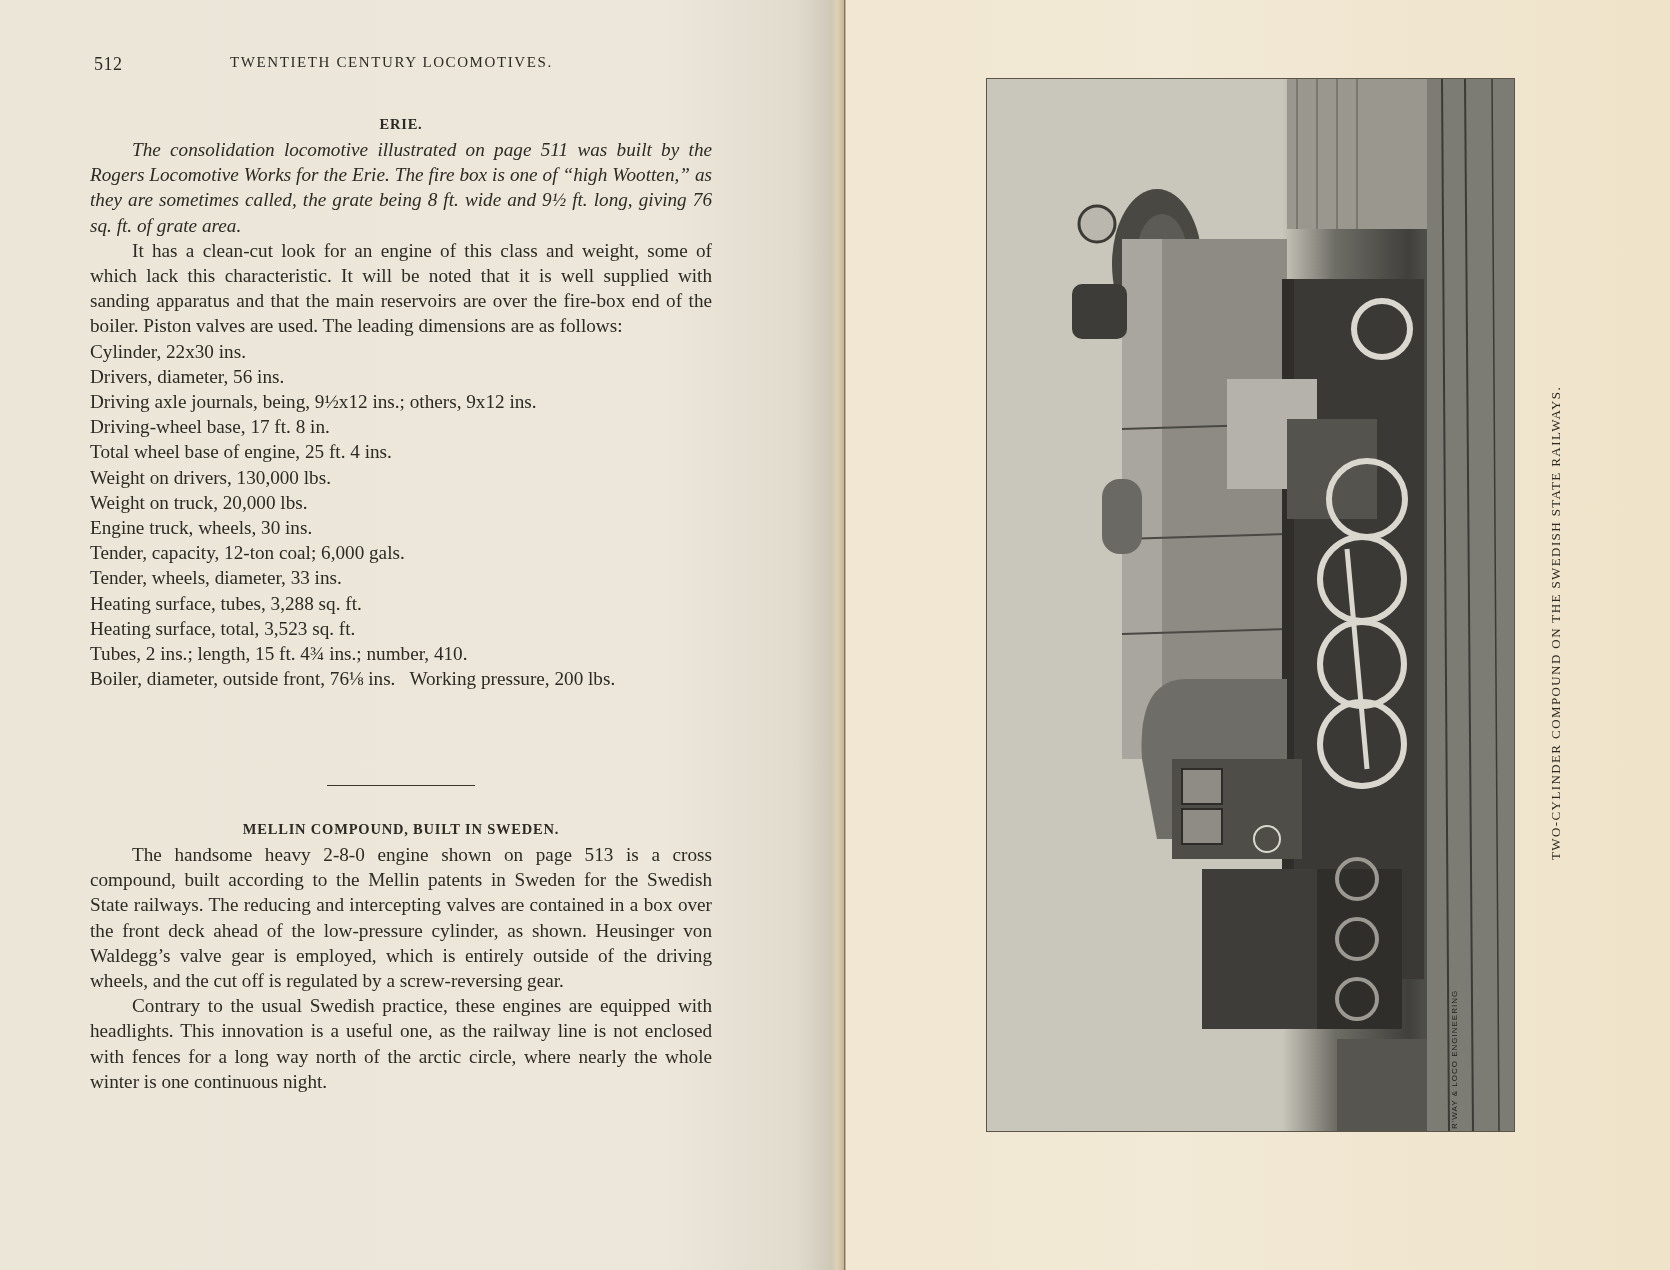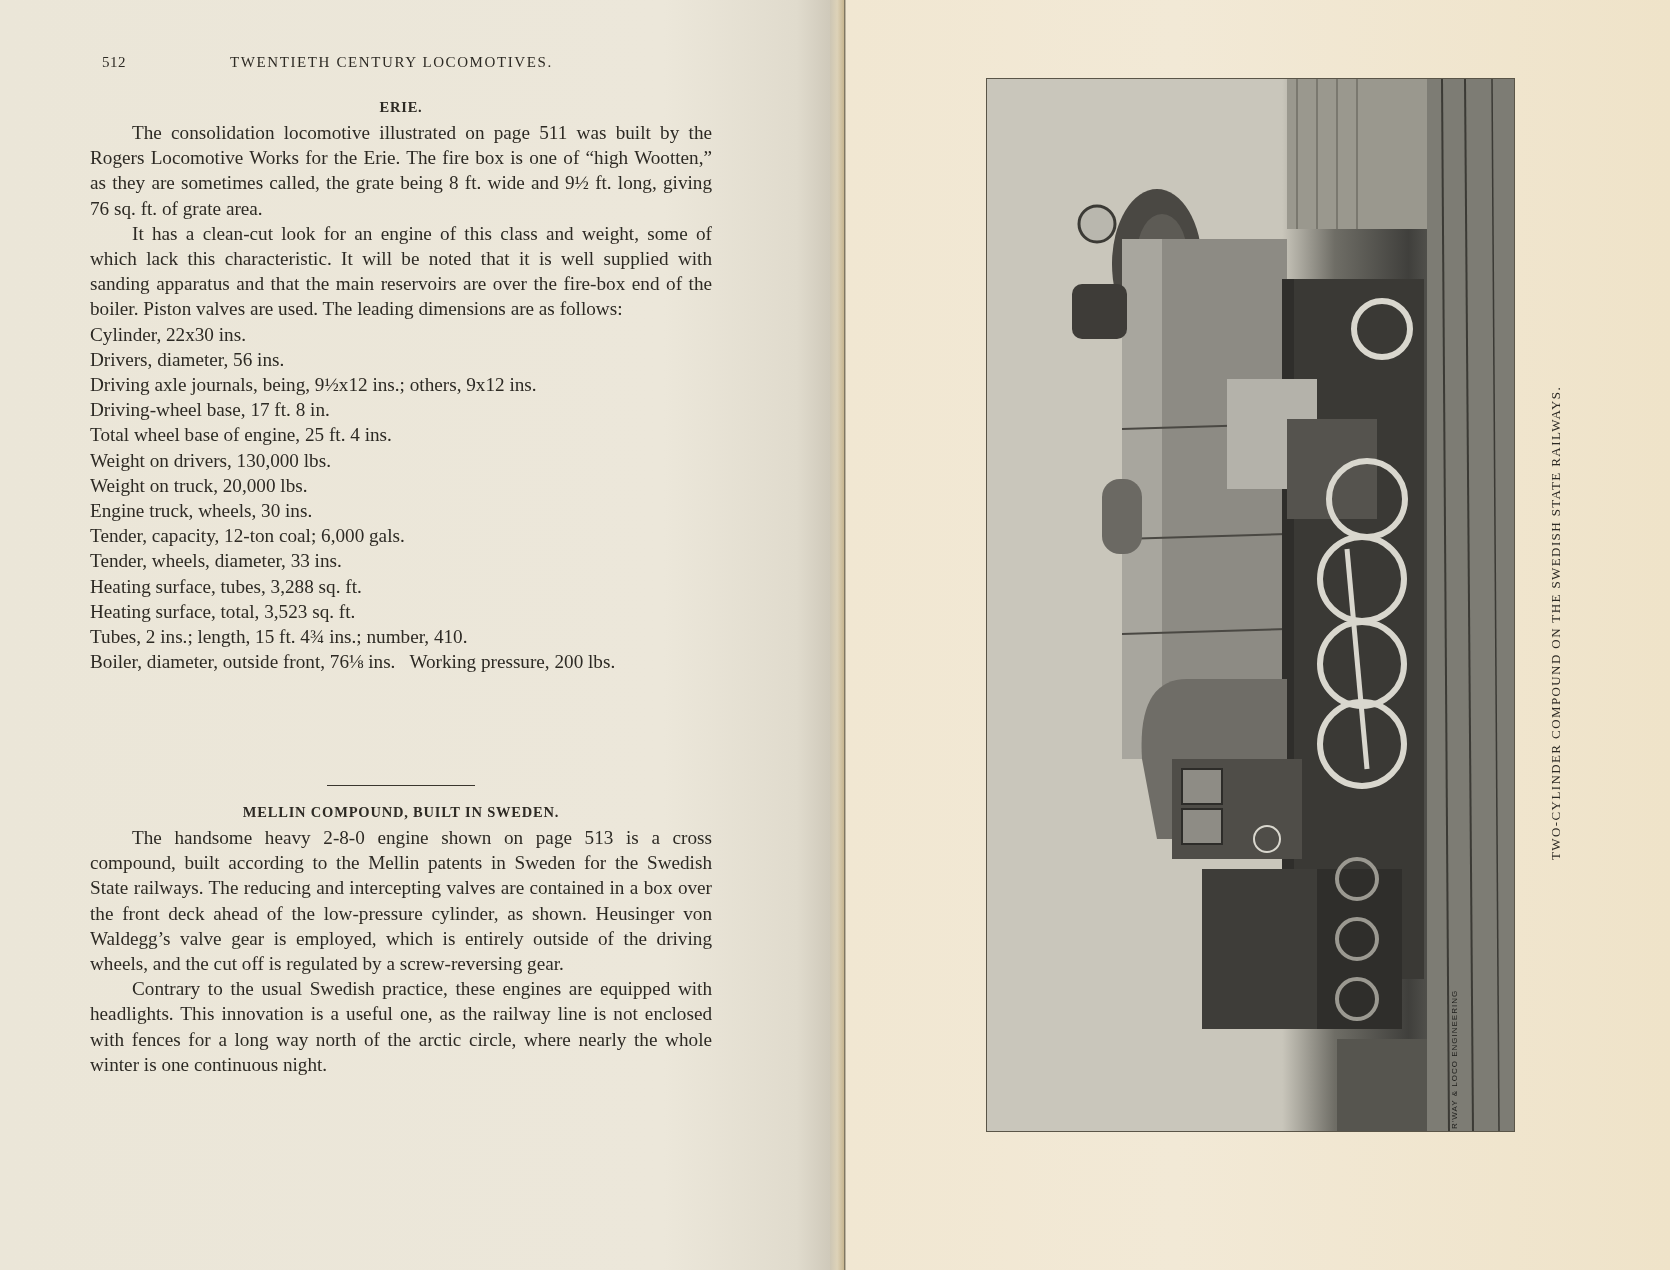--- a/index.html
+++ b/index.html
@@ -18,24 +18,24 @@
       position: absolute; left: 830px; top: 0; width: 16px; height: 1270px;
       background: linear-gradient(90deg, #cdc6b4 0%, #ddd2b8 45%, #c9b893 85%, #6e6655 92%, #efe5cf 100%);
     }
     .page-right {
       position: absolute; left: 846px; top: 0; width: 824px; height: 1270px;
       background: linear-gradient(90deg, #f1e7d2 0%, #f2e9d6 40%, #efe3c9 100%);
     }
 
     
     .running-head { position: absolute; top: 54px; left: 90px; width: 630px; height: 24px; }
-    .page-number { position: absolute; left: 12px; top: 0; font-size: 15px; letter-spacing: 0.5px; }
+    .page-number { position: absolute; left: 4px; top: 0; font-size: 18px; letter-spacing: 0.5px; }
     .running-title { position: absolute; left: 140px; top: 0; font-size: 15px; letter-spacing: 1.6px; }
 
-    .text-block { position: absolute; left: 90px; width: 622px; font-size: 19.2px; line-height: 25.2px; }
+    .text-block { position: absolute; left: 90px; width: 622px; font-size: 19.2px; line-height: 25.2px; margin-top: 17px; }
     .heading {
       text-align: center; font-weight: bold; font-size: 14.5px; letter-spacing: 0.8px;
       margin: 0; line-height: 22px;
     }
     .para { margin: 0; text-align: justify; text-indent: 42px; }
     .spec-list { list-style: none; margin: 0; padding: 0; }
     .spec-list li { margin: 0; white-space: nowrap; }
     .rule { width: 148px; height: 0; border-top: 1.5px solid #3a362e; margin: 0 auto; }
 
     
@@ -65,21 +65,21 @@
 
 <div class="spread">
   <div class="page-left">
     <div class="running-head">
       <span class="page-number">512</span>
       <span class="running-title">TWENTIETH CENTURY LOCOMOTIVES.</span>
     </div>
 
     <div class="text-block" style="top:96px;">
       <h2 class="heading">ERIE.</h2>
-      <p class="para" style="margin-top:2px;">The consolidation locomotive illustrated on page 511 was built by the Rogers Locomotive Works for the Erie. The fire box is one of “high Wootten,” as they are sometimes called, the grate being 8 ft. wide and 9½ ft. long, giving 76 sq. ft. of grate area.</p>
+      <p class="para" style="margin-top:2px;font-style:italic;">The consolidation locomotive illustrated on page 511 was built by the Rogers Locomotive Works for the Erie. The fire box is one of “high Wootten,” as they are sometimes called, the grate being 8 ft. wide and 9½ ft. long, giving 76 sq. ft. of grate area.</p>
       <p class="para">It has a clean-cut look for an engine of this class and weight, some of which lack this characteristic. It will be noted that it is well supplied with sanding apparatus and that the main reservoirs are over the fire-box end of the boiler. Piston valves are used. The leading dimensions are as follows:</p>
       <ul class="spec-list">
         <li>Cylinder, 22x30 ins.</li>
         <li>Drivers, diameter, 56 ins.</li>
         <li>Driving axle journals, being, 9½x12 ins.; others, 9x12 ins.</li>
         <li>Driving-wheel base, 17 ft. 8 in.</li>
         <li>Total wheel base of engine, 25 ft. 4 ins.</li>
         <li>Weight on drivers, 130,000 lbs.</li>
         <li>Weight on truck, 20,000 lbs.</li>
         <li>Engine truck, wheels, 30 ins.</li>

